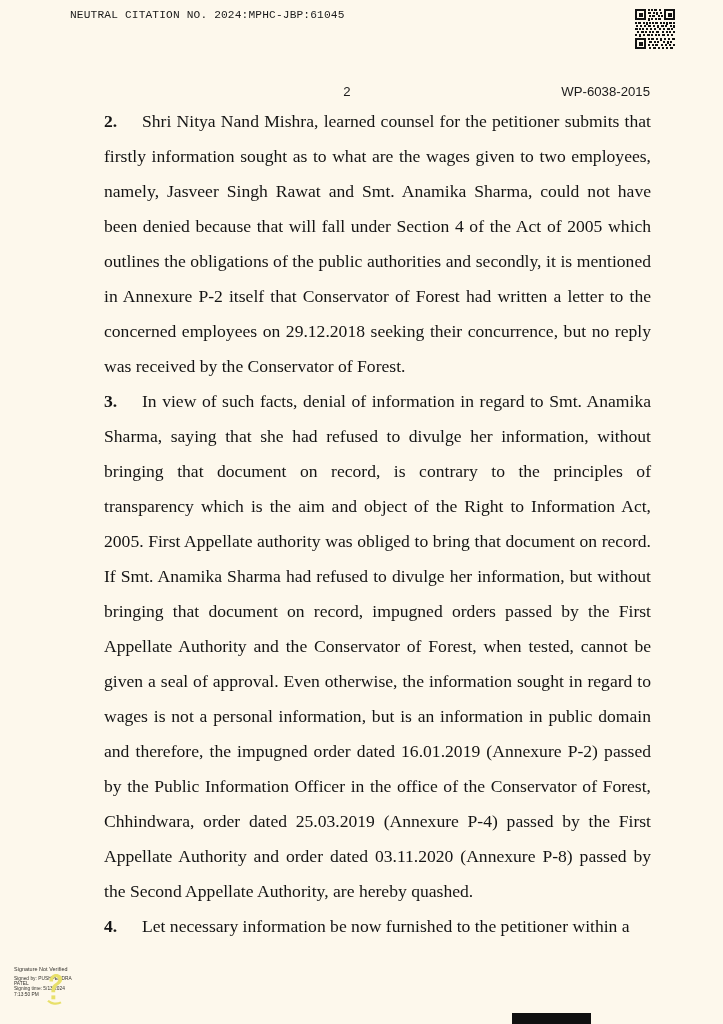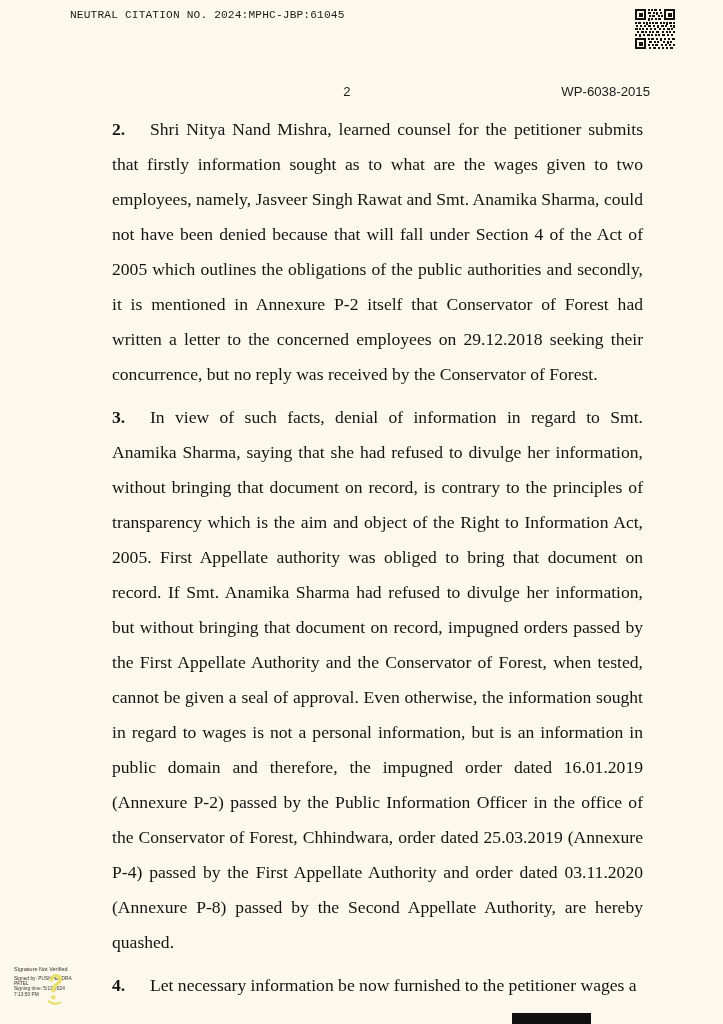--- a/index.html
+++ b/index.html
@@ -77,21 +77,21 @@
     left: 104px;
     top: 104px;
     width: 547px;
   }
 
   .para {
     font-size: 17.6px;
     line-height: 35px;
     text-align: justify;
     text-justify: inter-word;
-    margin: 8px;
+    margin: 0;
     color: #141414;
     hyphens: none;
   }
   .para .marker {
     display: inline-block;
     min-width: 38px;
     font-weight: 700;
   }
   .para.last-cut {
     
@@ -272,21 +272,21 @@
 
     <p class="para">
       <span class="marker">2.</span><span>Shri Nitya Nand Mishra, learned counsel for the petitioner submits that firstly information sought as to what are the wages given to two employees, namely, Jasveer Singh Rawat and Smt. Anamika Sharma, could not have been denied because that will fall under Section 4 of the Act of 2005 which outlines the obligations of the public authorities and secondly, it is mentioned in Annexure P-2 itself that Conservator of Forest had written a letter to the concerned employees on 29.12.2018 seeking their concurrence, but no reply was received by the Conservator of Forest.</span>
     </p>
 
     <p class="para">
       <span class="marker">3.</span><span>In view of such facts, denial of information in regard to Smt. Anamika Sharma, saying that she had refused to divulge her information, without bringing that document on record, is contrary to the principles of transparency which is the aim and object of the Right to Information Act, 2005. First Appellate authority was obliged to bring that document on record. If Smt. Anamika Sharma had refused to divulge her information, but without bringing that document on record, impugned orders passed by the First Appellate Authority and the Conservator of Forest, when tested, cannot be given a seal of approval. Even otherwise, the information sought in regard to wages is not a personal information, but is an information in public domain and therefore, the impugned order dated 16.01.2019 (Annexure P-2) passed by the Public Information Officer in the office of the Conservator of Forest, Chhindwara, order dated 25.03.2019 (Annexure P-4) passed by the First Appellate Authority and order dated 03.11.2020 (Annexure P-8) passed by the Second Appellate Authority, are hereby quashed.</span>
     </p>
 
     <p class="para last-cut">
-      <span class="marker">4.</span><span>Let necessary information be now furnished to the petitioner wages a</span>
+      <span class="marker">4.</span><span>Let necessary information be now furnished to the petitioner within a</span>
     </p>
 
   </div>
 
   <div class="sig-block">
     <div class="sig-line1">Signature Not Verified</div>
     <div class="sig-line2">Signed by: PUSHPENDRA</div>
     <div class="sig-line3">PATEL</div>
     <div class="sig-line3">Signing time: 5/13/2024</div>
     <div class="sig-line4">7:13:50 PM</div>

